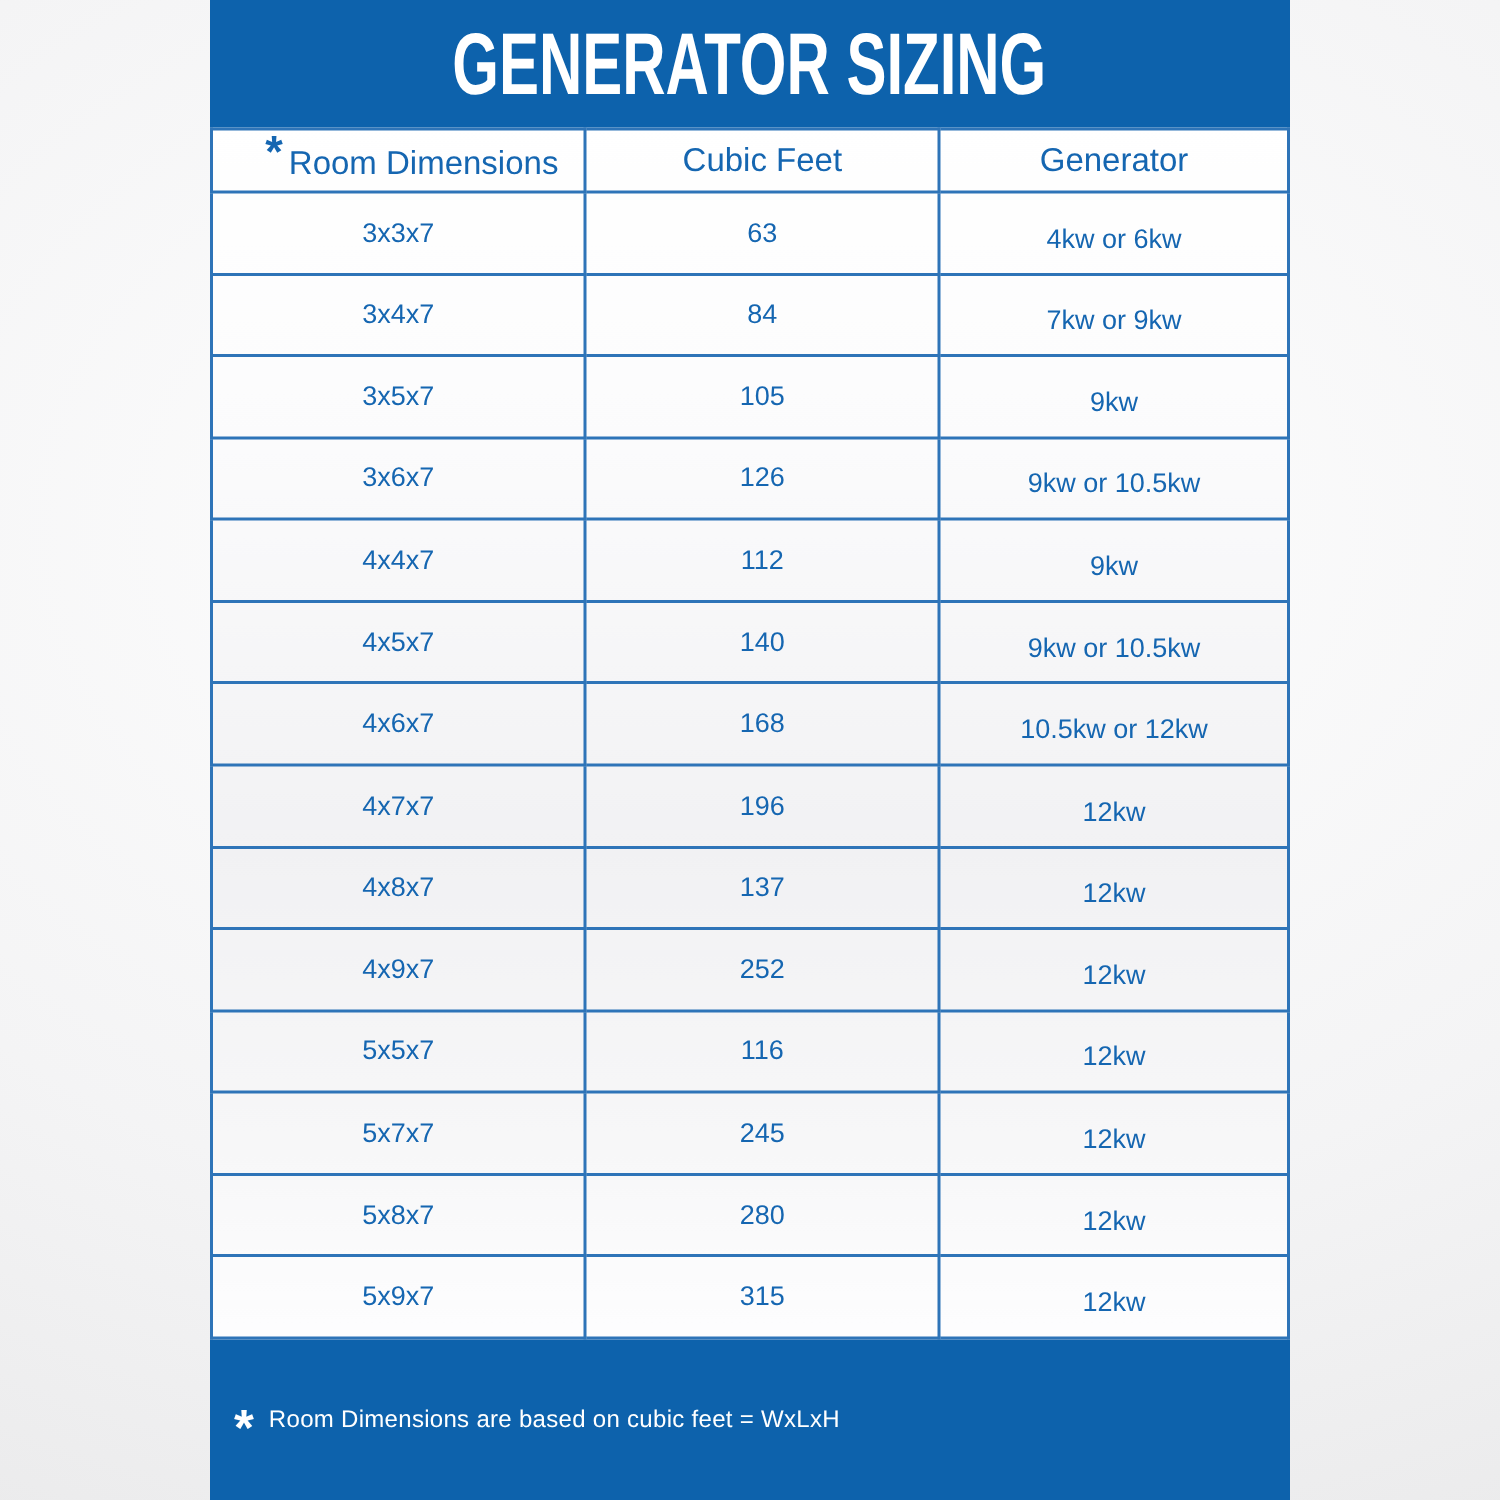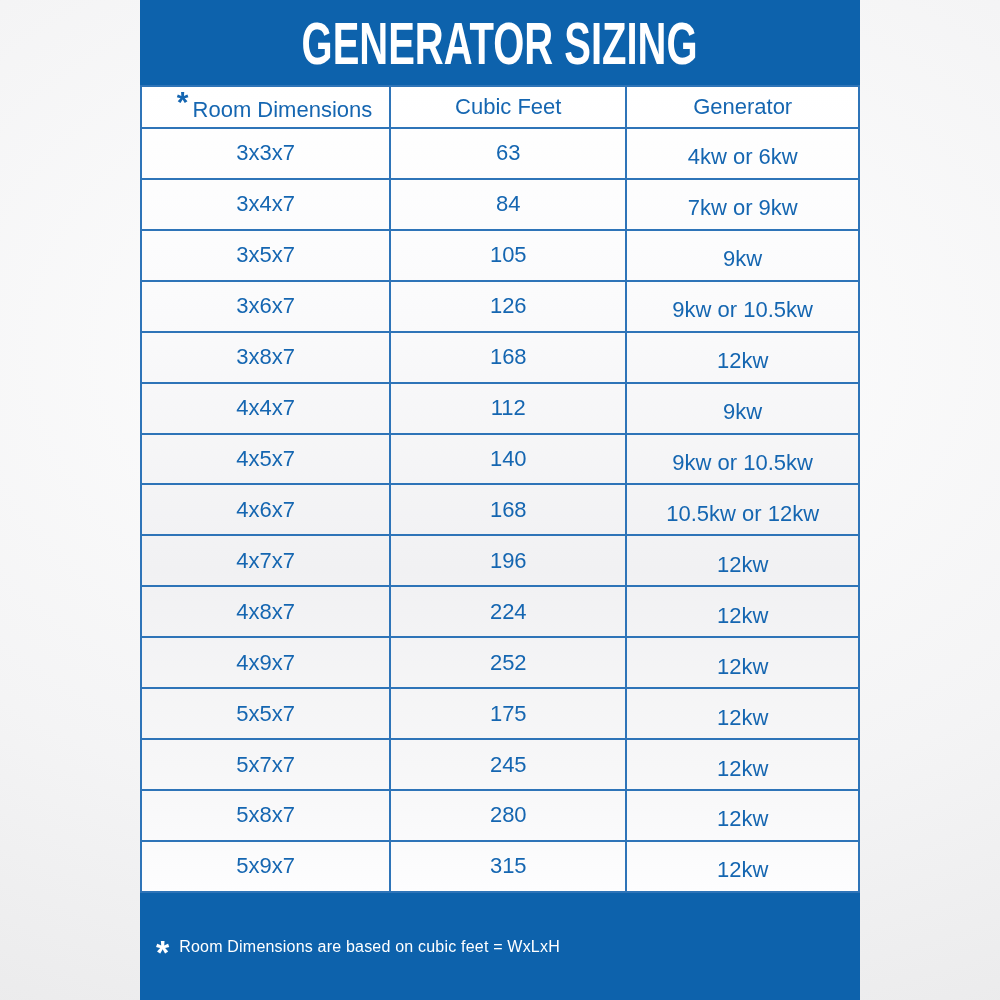--- a/index.html
+++ b/index.html
@@ -45,21 +45,21 @@
     background:linear-gradient(180deg,#ffffff 0%,#fbfbfc 25%,#f1f1f3 60%,#f7f7f8 85%,#fdfdfe 100%);
   }
   table.sizing col.c1{width:34.7%;}
   table.sizing col.c2{width:32.9%;}
   table.sizing col.c3{width:32.4%;}
   table.sizing th, table.sizing td{
     border:2px solid var(--border-blue);
     text-align:center;
     vertical-align:middle;
     color:var(--text-blue);
-    font-size:22px;
+    font-size:18px;
     font-weight:400;
     background:transparent;
   }
   table.sizing thead tr{height:42px;}
   table.sizing th{font-size:22px;}
   th.dim-header{text-align:left;padding-left:18px;}
   .hdr-asterisk{
     font-size:30px;
     font-weight:700;
     position:relative;
@@ -127,25 +127,20 @@
           <td data-name="dimensions-cell">3x5x7</td>
           <td data-name="cubic-feet-cell">105</td>
           <td data-name="generator-cell">9kw</td>
         </tr>
         <tr data-name="table-row">
           <td data-name="dimensions-cell">3x6x7</td>
           <td data-name="cubic-feet-cell">126</td>
           <td data-name="generator-cell">9kw or 10.5kw</td>
         </tr>
         <tr data-name="table-row">
-          <td data-name="dimensions-cell">3x8x7</td>
-          <td data-name="cubic-feet-cell">168</td>
-          <td data-name="generator-cell">12kw</td>
-        </tr>
-        <tr data-name="table-row">
           <td data-name="dimensions-cell">4x4x7</td>
           <td data-name="cubic-feet-cell">112</td>
           <td data-name="generator-cell">9kw</td>
         </tr>
         <tr data-name="table-row">
           <td data-name="dimensions-cell">4x5x7</td>
           <td data-name="cubic-feet-cell">140</td>
           <td data-name="generator-cell">9kw or 10.5kw</td>
         </tr>
         <tr data-name="table-row">
@@ -153,31 +148,31 @@
           <td data-name="cubic-feet-cell">168</td>
           <td data-name="generator-cell">10.5kw or 12kw</td>
         </tr>
         <tr data-name="table-row">
           <td data-name="dimensions-cell">4x7x7</td>
           <td data-name="cubic-feet-cell">196</td>
           <td data-name="generator-cell">12kw</td>
         </tr>
         <tr data-name="table-row">
           <td data-name="dimensions-cell">4x8x7</td>
-          <td data-name="cubic-feet-cell">224</td>
+          <td data-name="cubic-feet-cell">137</td>
           <td data-name="generator-cell">12kw</td>
         </tr>
         <tr data-name="table-row">
           <td data-name="dimensions-cell">4x9x7</td>
           <td data-name="cubic-feet-cell">252</td>
           <td data-name="generator-cell">12kw</td>
         </tr>
         <tr data-name="table-row">
           <td data-name="dimensions-cell">5x5x7</td>
-          <td data-name="cubic-feet-cell">175</td>
+          <td data-name="cubic-feet-cell">116</td>
           <td data-name="generator-cell">12kw</td>
         </tr>
         <tr data-name="table-row">
           <td data-name="dimensions-cell">5x7x7</td>
           <td data-name="cubic-feet-cell">245</td>
           <td data-name="generator-cell">12kw</td>
         </tr>
         <tr data-name="table-row">
           <td data-name="dimensions-cell">5x8x7</td>
           <td data-name="cubic-feet-cell">280</td>

